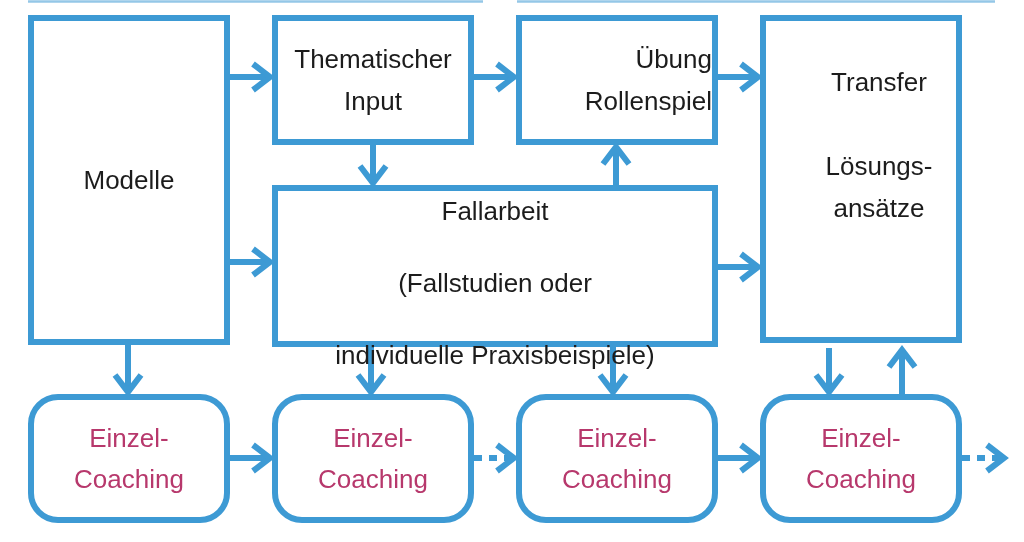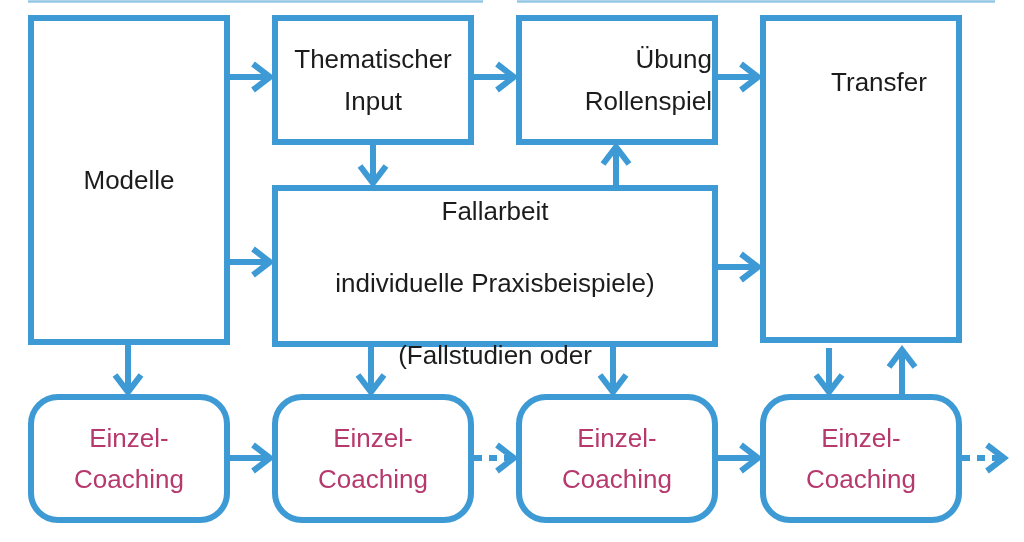--- a/index.html
+++ b/index.html
@@ -115,26 +115,30 @@
     <span class="ln">Input</span>
   </div>
 
   <div class="box n-uebung lh42">
     <span class="ln">Übung</span>
     <span class="ln">Rollenspiel</span>
   </div>
 
   <div class="box n-transfer lh42">
     <span class="ln">Transfer</span>
+    <span>
+      <span class="ln">Lösungs-</span>
+      <span class="ln">ansätze</span>
+    </span>
   </div>
 
   <div class="box n-fallarbeit lh38">
     <span class="ln">Fallarbeit</span>
+    <span class="ln">(Fallstudien oder</span>
     <span class="ln">individuelle Praxisbeispiele)</span>
-    <span class="ln">(Fallstudien oder</span>
   </div>
 
   <div class="box n-coaching1 lh41 coaching">
     <span class="ln">Einzel-</span>
     <span class="ln">Coaching</span>
   </div>
 
   <div class="box n-coaching2 lh41 coaching">
     <span class="ln">Einzel-</span>
     <span class="ln">Coaching</span>

